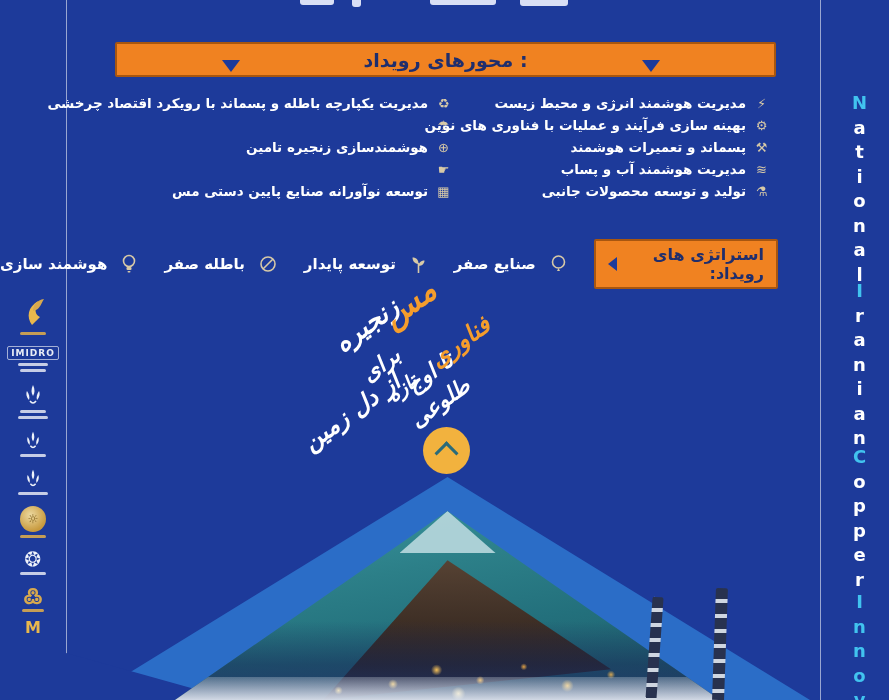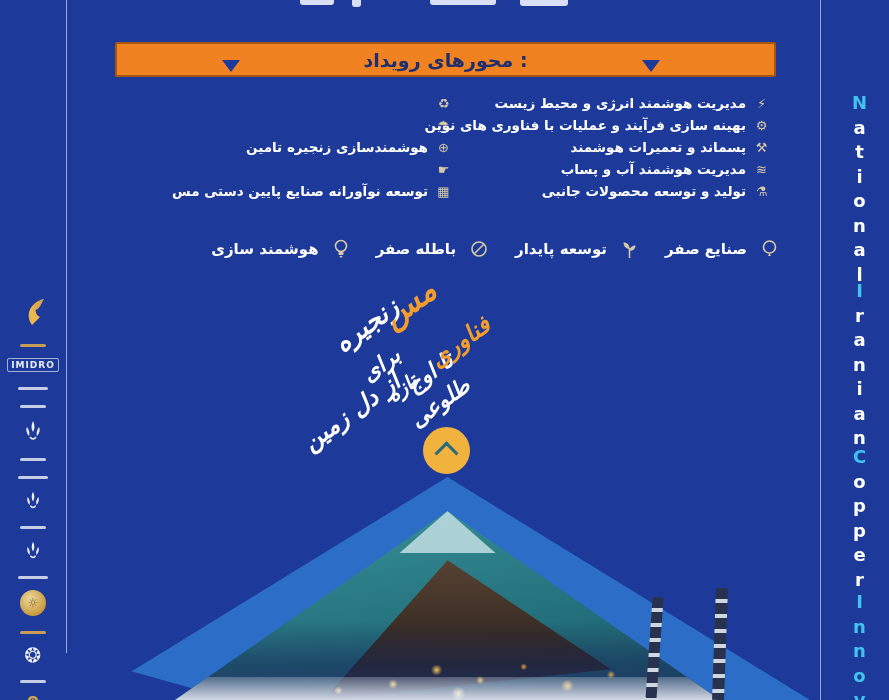--- a/index.html
+++ b/index.html
@@ -86,21 +86,21 @@
   .chimney.c2{left:714px;top:588px;height:112px;width:12px;transform:rotate(2deg);}
   
   .vword{position:absolute;left:840px;width:30px;writing-mode:vertical-rl;text-orientation:upright;
     color:#ffffff;font-weight:bold;font-size:18px;letter-spacing:3.5px;font-family:"DejaVu Sans",sans-serif;}
   .vword::first-letter{color:#41c3ef;}
   .vword.allcyan{color:#41c3ef;}
   .vw1{top:92px;} .vw2{top:280px;} .vw3{top:446px;} .vw4{top:591px;}
   
   .logo-rail{position:absolute;left:0;top:295px;width:66px;display:flex;flex-direction:column;
     align-items:center;gap:11px;}
-  .logo-item{display:flex;flex-direction:column;align-items:center;gap:15px;}
+  .logo-item{display:flex;flex-direction:column;align-items:center;gap:3px;}
   .cap{height:3px;border-radius:2px;background:rgba(255,255,255,.75);}
   .cap.w26{width:26px;} .cap.w30{width:30px;} .cap.w22{width:22px;}
   .cap.gold{background:rgba(216,169,78,.9);}
   .imidro{font-size:9px;font-weight:bold;color:#e8ecf5;letter-spacing:1px;
     border:1px solid rgba(255,255,255,.6);padding:1px 3px;border-radius:2px;}
   .coin2{width:26px;height:26px;border-radius:50%;background:radial-gradient(circle at 40% 35%,#ecd9a0,#c89a3e 70%);
     display:flex;align-items:center;justify-content:center;color:#7a5a18;font-size:12px;font-weight:bold;}
   .rosette{color:#eef2fa;font-size:20px;line-height:20px;}
   .ornate{color:#d8a94e;font-size:20px;line-height:20px;font-weight:bold;}
   .mglyph{color:#e9b84d;font-size:16px;font-weight:bold;line-height:10px;}
@@ -143,38 +143,43 @@
     </div>
     <div class="axes-row">
       <span class="glyph">⚗</span>
       <span class="txt">تولید و توسعه محصولات جانبی</span>
     </div>
   </div>
 
   <div class="axes-col colL">
     <div class="axes-row">
       <span class="glyph">♻</span>
+      <span class="txt">مدیریت یکپارچه باطله و پسماند با رویکرد اقتصاد چرخشی</span>
     </div>
     <div class="axes-row">
       <span class="glyph">☂</span>
     </div>
     <div class="axes-row">
       <span class="glyph">⊕</span>
       <span class="txt">هوشمندسازی زنجیره تامین</span>
     </div>
     <div class="axes-row">
       <span class="glyph">☛</span>
     </div>
     <div class="axes-row">
       <span class="glyph">▦</span>
       <span class="txt">توسعه نوآورانه صنایع پایین دستی مس</span>
     </div>
   </div>
 
   <div class="strat">
+    <div class="strat-label">
+      <span>استراتژی های رویداد:</span>
+      <span class="tri-left"></span>
+    </div>
     <div class="strat-item">
       <svg width="17" height="19" viewBox="0 0 17 19">
         <circle cx="8.5" cy="7" r="6" fill="none" stroke="#d7c9a7" stroke-width="1.6"></circle>
         <path d="M8.5 13 L7 16 H10 Z" fill="#d7c9a7"></path>
       </svg>
       <span class="txt">صنایع صفر</span>
     </div>
     <div class="strat-item">
       <svg width="17" height="19" viewBox="0 0 17 19">
         <path d="M8.5 18 V8" stroke="#d7c9a7" stroke-width="1.6" fill="none"></path>

